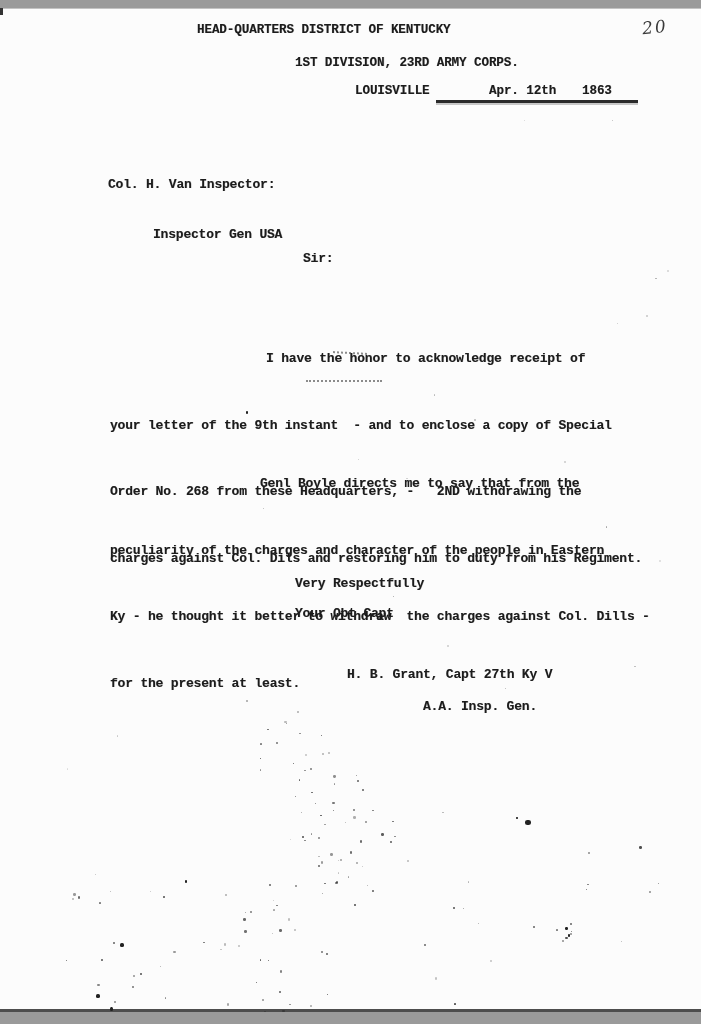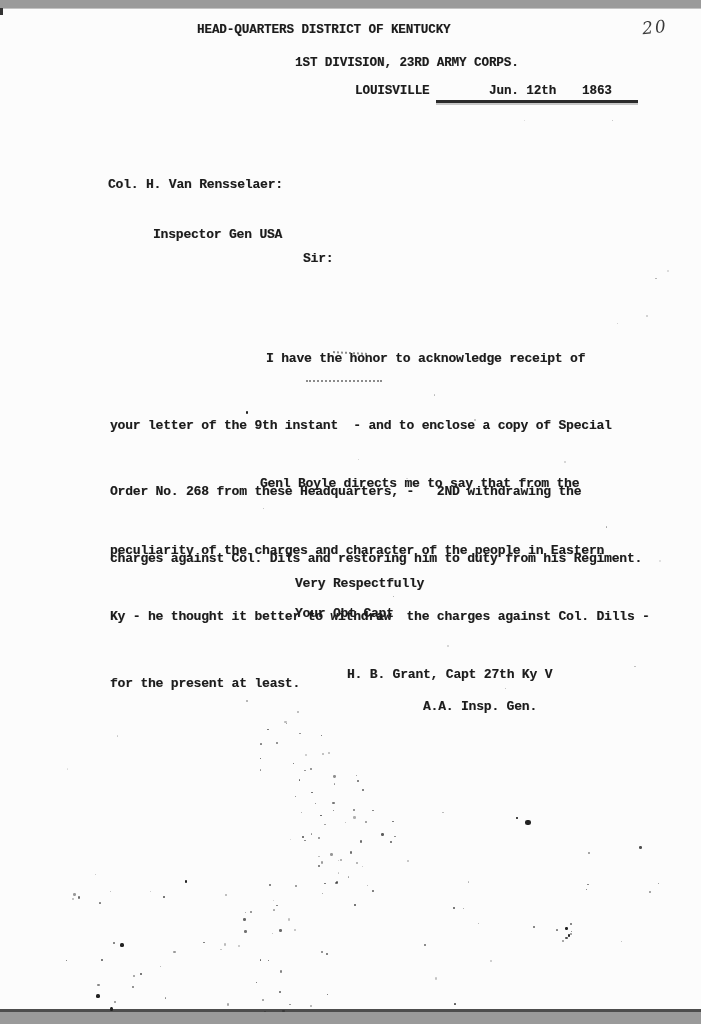--- a/index.html
+++ b/index.html
@@ -62,24 +62,24 @@
 
   <div class="scan-bar-top"></div>
   <div class="edge-mark"></div>
 
   <div class="pnum">20</div>
 
   <div class="txt hdr h1">HEAD-QUARTERS DISTRICT OF KENTUCKY</div>
   <div class="txt hdr h2">1ST DIVISION, 23RD ARMY CORPS.</div>
   <div class="txt hdr place">LOUISVILLE</div>
   <div class="date-underline"></div>
-  <div class="txt hdr date">Jun. 12th</div>
+  <div class="txt hdr date">Apr. 12th</div>
   <div class="txt hdr year">1863</div>
 
-  <div class="txt recip1">Col. H. Van Rensselaer:</div>
+  <div class="txt recip1">Col. H. Van Inspector:</div>
   <div class="txt recip2">Inspector Gen USA</div>
 
   <div class="txt salut">Sir:</div>
 
   <div class="para p1">
     <div class="line">I have the honor to acknowledge receipt of</div>
     <div class="line">your letter of the 9th instant  - and to enclose a copy of Special</div>
     <div class="line">Order No. 268 from these Headquarters, -   2ND withdrawing the</div>
     <div class="line">charges against Col. Dils and restoring him to duty from his Regiment.</div>
   </div>

